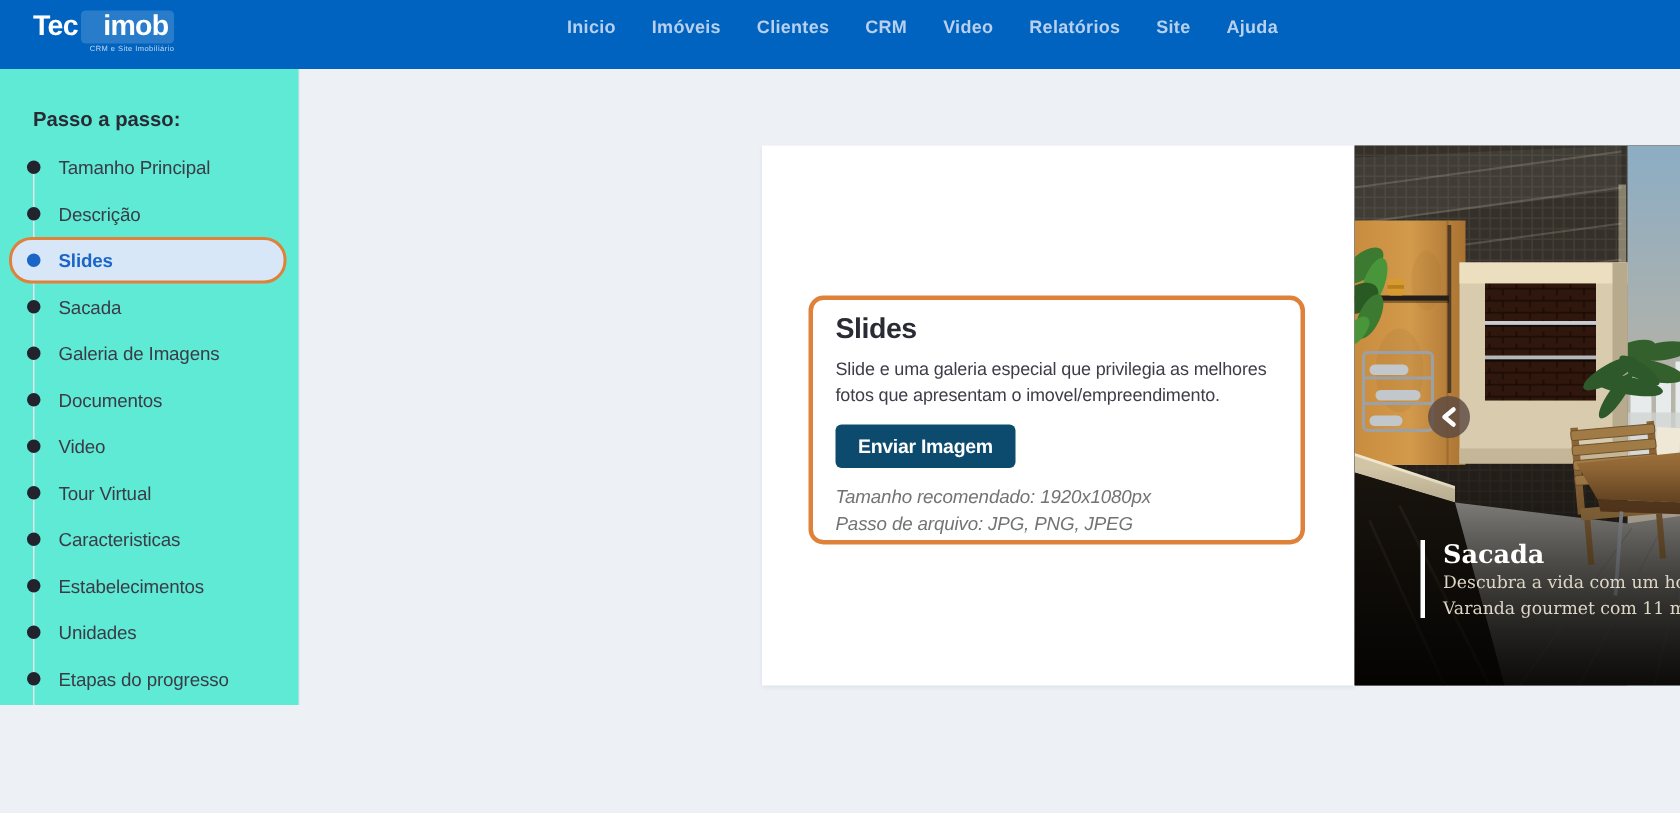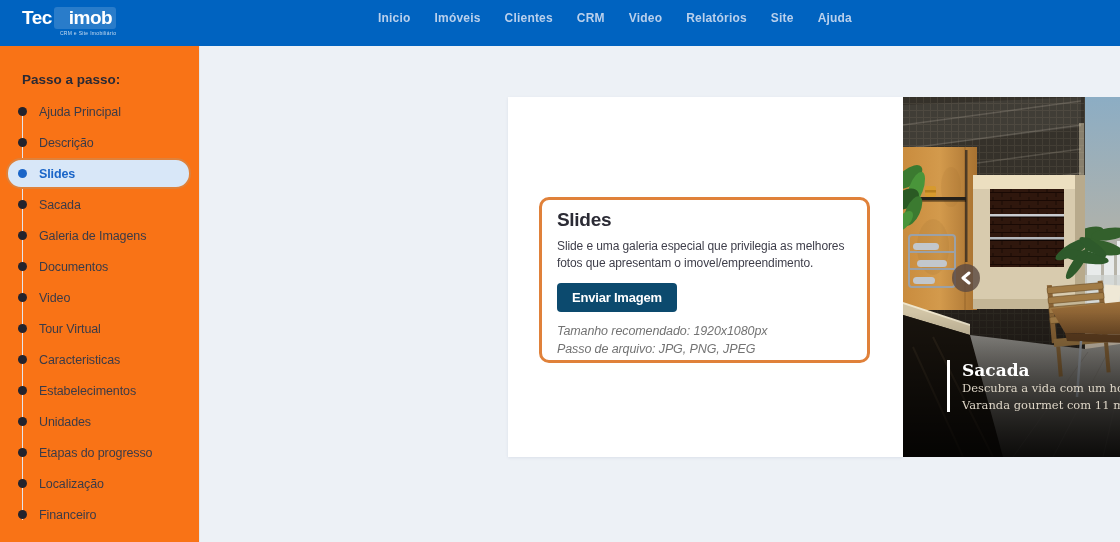--- a/index.html
+++ b/index.html
@@ -10,22 +10,22 @@
   .topbar { position:absolute; left:0; top:0; width:1120px; height:46px; background:#0063c0; }
   .brand { position:absolute; left:22px; top:7px; color:#fff; cursor:pointer; }
   .brand-row { font-size:19px; font-weight:bold; letter-spacing:-0.5px; }
   .brand-p2 { background:rgba(255,255,255,0.16); padding:0 4px 1px 15px; border-radius:3px; margin-left:2px; }
   .brand-tag { font-size:5px; color:rgba(255,255,255,0.75); text-align:right; margin-top:1px; letter-spacing:0.3px; }
   .topnav { position:absolute; left:378px; top:0; width:474px; height:36px;
             display:flex; align-items:center; justify-content:space-between; }
   .topnav a { color:#b9d0ec; font-size:12px; font-weight:bold; text-decoration:none; letter-spacing:0.2px; }
 
   
-  .sidebar { position:absolute; left:0; top:46px; width:200px; height:496px;
-             background:#f97316; border-right:1px solid #e2e7ed; overflow:hidden; }
+  .sidebar { position:absolute; left:0; top:46px; width:200px; height:424px;
+             background:#5eead4; border-right:1px solid #e2e7ed; overflow:hidden; }
   .sidebar-title { margin:26px 0 9px 22px; font-size:13.5px; font-weight:bold; color:#29293300; color:#2a2a35; }
   .steps { position:relative; }
   .steps::before { content:""; position:absolute; left:22px; top:12px; bottom:10px; width:1px; background:#e4e4ea; }
   .step { position:relative; display:flex; align-items:center; height:31px;
           margin:0 8px 0 6px; border:2px solid transparent; border-radius:15px;
           padding-left:10px; cursor:pointer; }
   .step .dot { width:9px; height:9px; border-radius:50%; background:#23232d; margin-right:12px; flex:none; }
   .step .lbl { font-size:12.5px; color:#3b3b47; letter-spacing:-0.1px; }
   .step.active { background:#d8e7f8; border-color:#e0813a; }
   .step.active .dot { background:#1a65c8; }
@@ -73,21 +73,21 @@
     <a href="#">Site</a>
     <a href="#">Ajuda</a>
   </nav>
 </header>
 
 <aside class="sidebar">
   <div class="sidebar-title">Passo a passo:</div>
   <div class="steps">
     <div class="step">
         <span class="dot"></span>
-        <span class="lbl">Ajuda Principal</span>
+        <span class="lbl">Tamanho Principal</span>
       </div>
     <div class="step">
         <span class="dot"></span>
         <span class="lbl">Descrição</span>
       </div>
     <div class="step active">
         <span class="dot"></span>
         <span class="lbl">Slides</span>
       </div>
     <div class="step">

